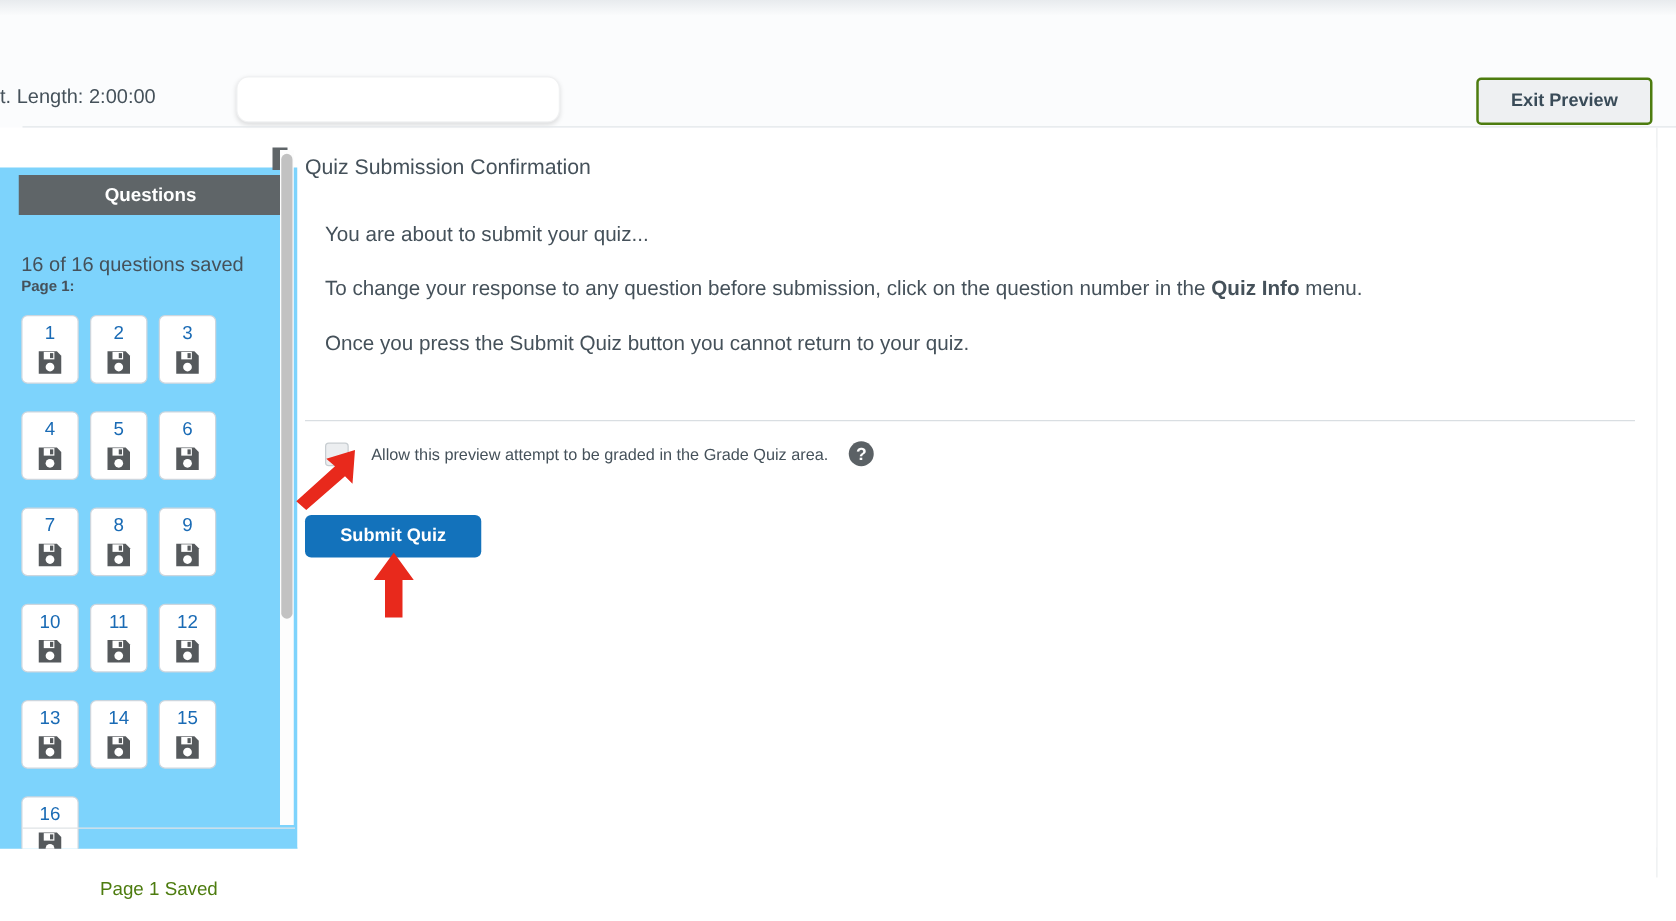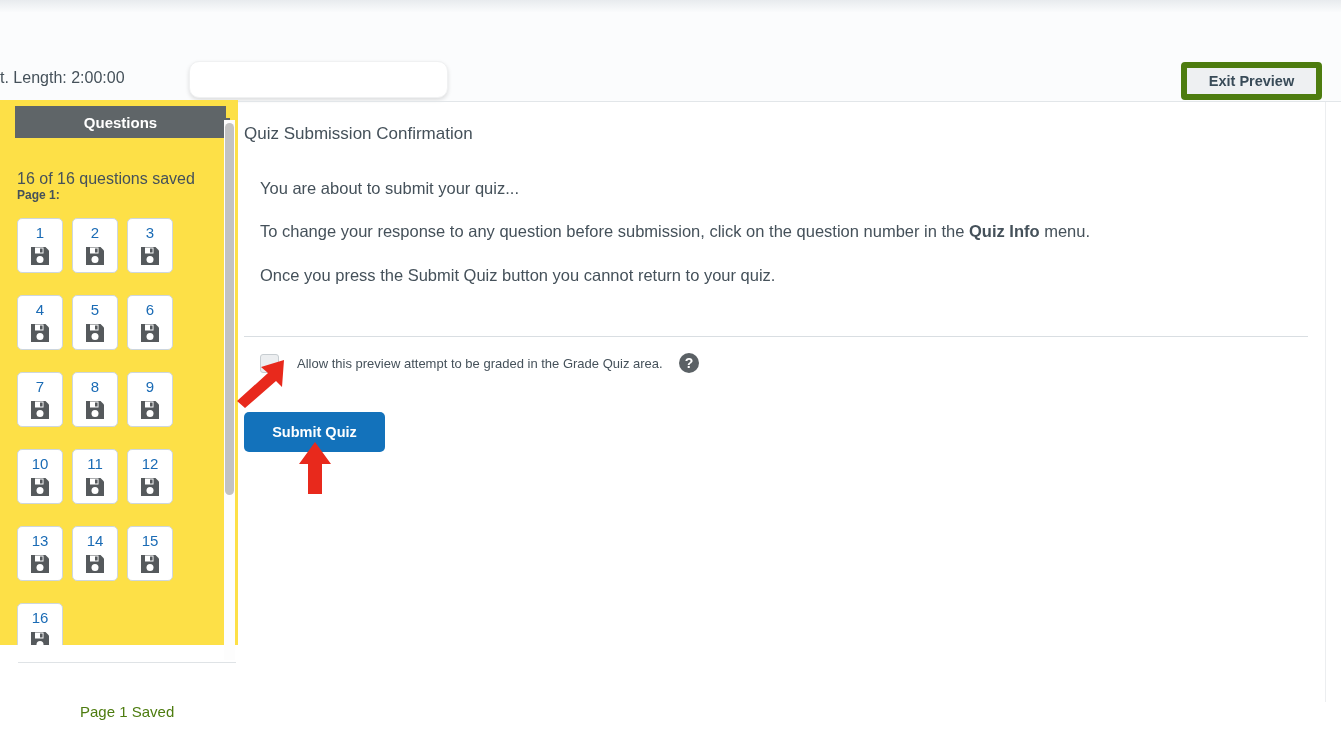--- a/index.html
+++ b/index.html
@@ -50,21 +50,21 @@
     width: 259px; height: 37px;
     background: #ffffff;
     border: 1px solid #f0f1f2;
     border-radius: 10px;
     box-shadow: 0 2px 4px rgba(0,0,0,0.13);
   }
   .exit-preview-btn {
     position: absolute; left: 1181px; top: 50px;
     width: 141px; height: 38px;
     background: #eef0f2;
-    border: 6px solid #4d7c0f;
+    border: 2px solid #4d7c0f;
     border-radius: 4px;
     color: #394b58;
     font-size: 14.5px;
     font-weight: bold;
     display: flex; align-items: center; justify-content: center;
     cursor: pointer;
     font-family: "Liberation Sans", sans-serif;
     padding: 0;
   }
   .header-rule {
@@ -75,23 +75,23 @@
 
   
   .right-divider {
     position: absolute; left: 1325px; top: 102px;
     width: 1px; height: 600px;
     background: #eceef0;
   }
 
   
   .sidebar {
-    position: absolute; left: 0; top: 100px;
+    position: absolute; left: 0; top: 134px;
     width: 238px; height: 545px;
-    background: #fde047;
+    background: #7dd3fc;
     overflow: hidden;
     text-align: right;
   }
   .questions-header {
     position: absolute; left: 15px; top: 6px;
     width: 211px; height: 32px;
     background: #5f6568;
     color: #ffffff;
     font-size: 15px;
     font-weight: bold;
@@ -220,21 +220,21 @@
   }
   .help-icon {
     margin-left: 15px;
     width: 22px; height: 22px;
     display: flex; align-items: center; justify-content: center;
     cursor: pointer;
   }
 
   .submit-btn {
     position: absolute; left: 6px; top: 294px;
-    width: 141px; height: 40px;
+    width: 141px; height: 34px;
     background: #1372bb;
     border: none;
     border-radius: 5px;
     color: #ffffff;
     font-size: 14.5px;
     font-weight: bold;
     display: flex; align-items: center; justify-content: center;
     cursor: pointer;
     font-family: "Liberation Sans", sans-serif;
     padding: 0;

